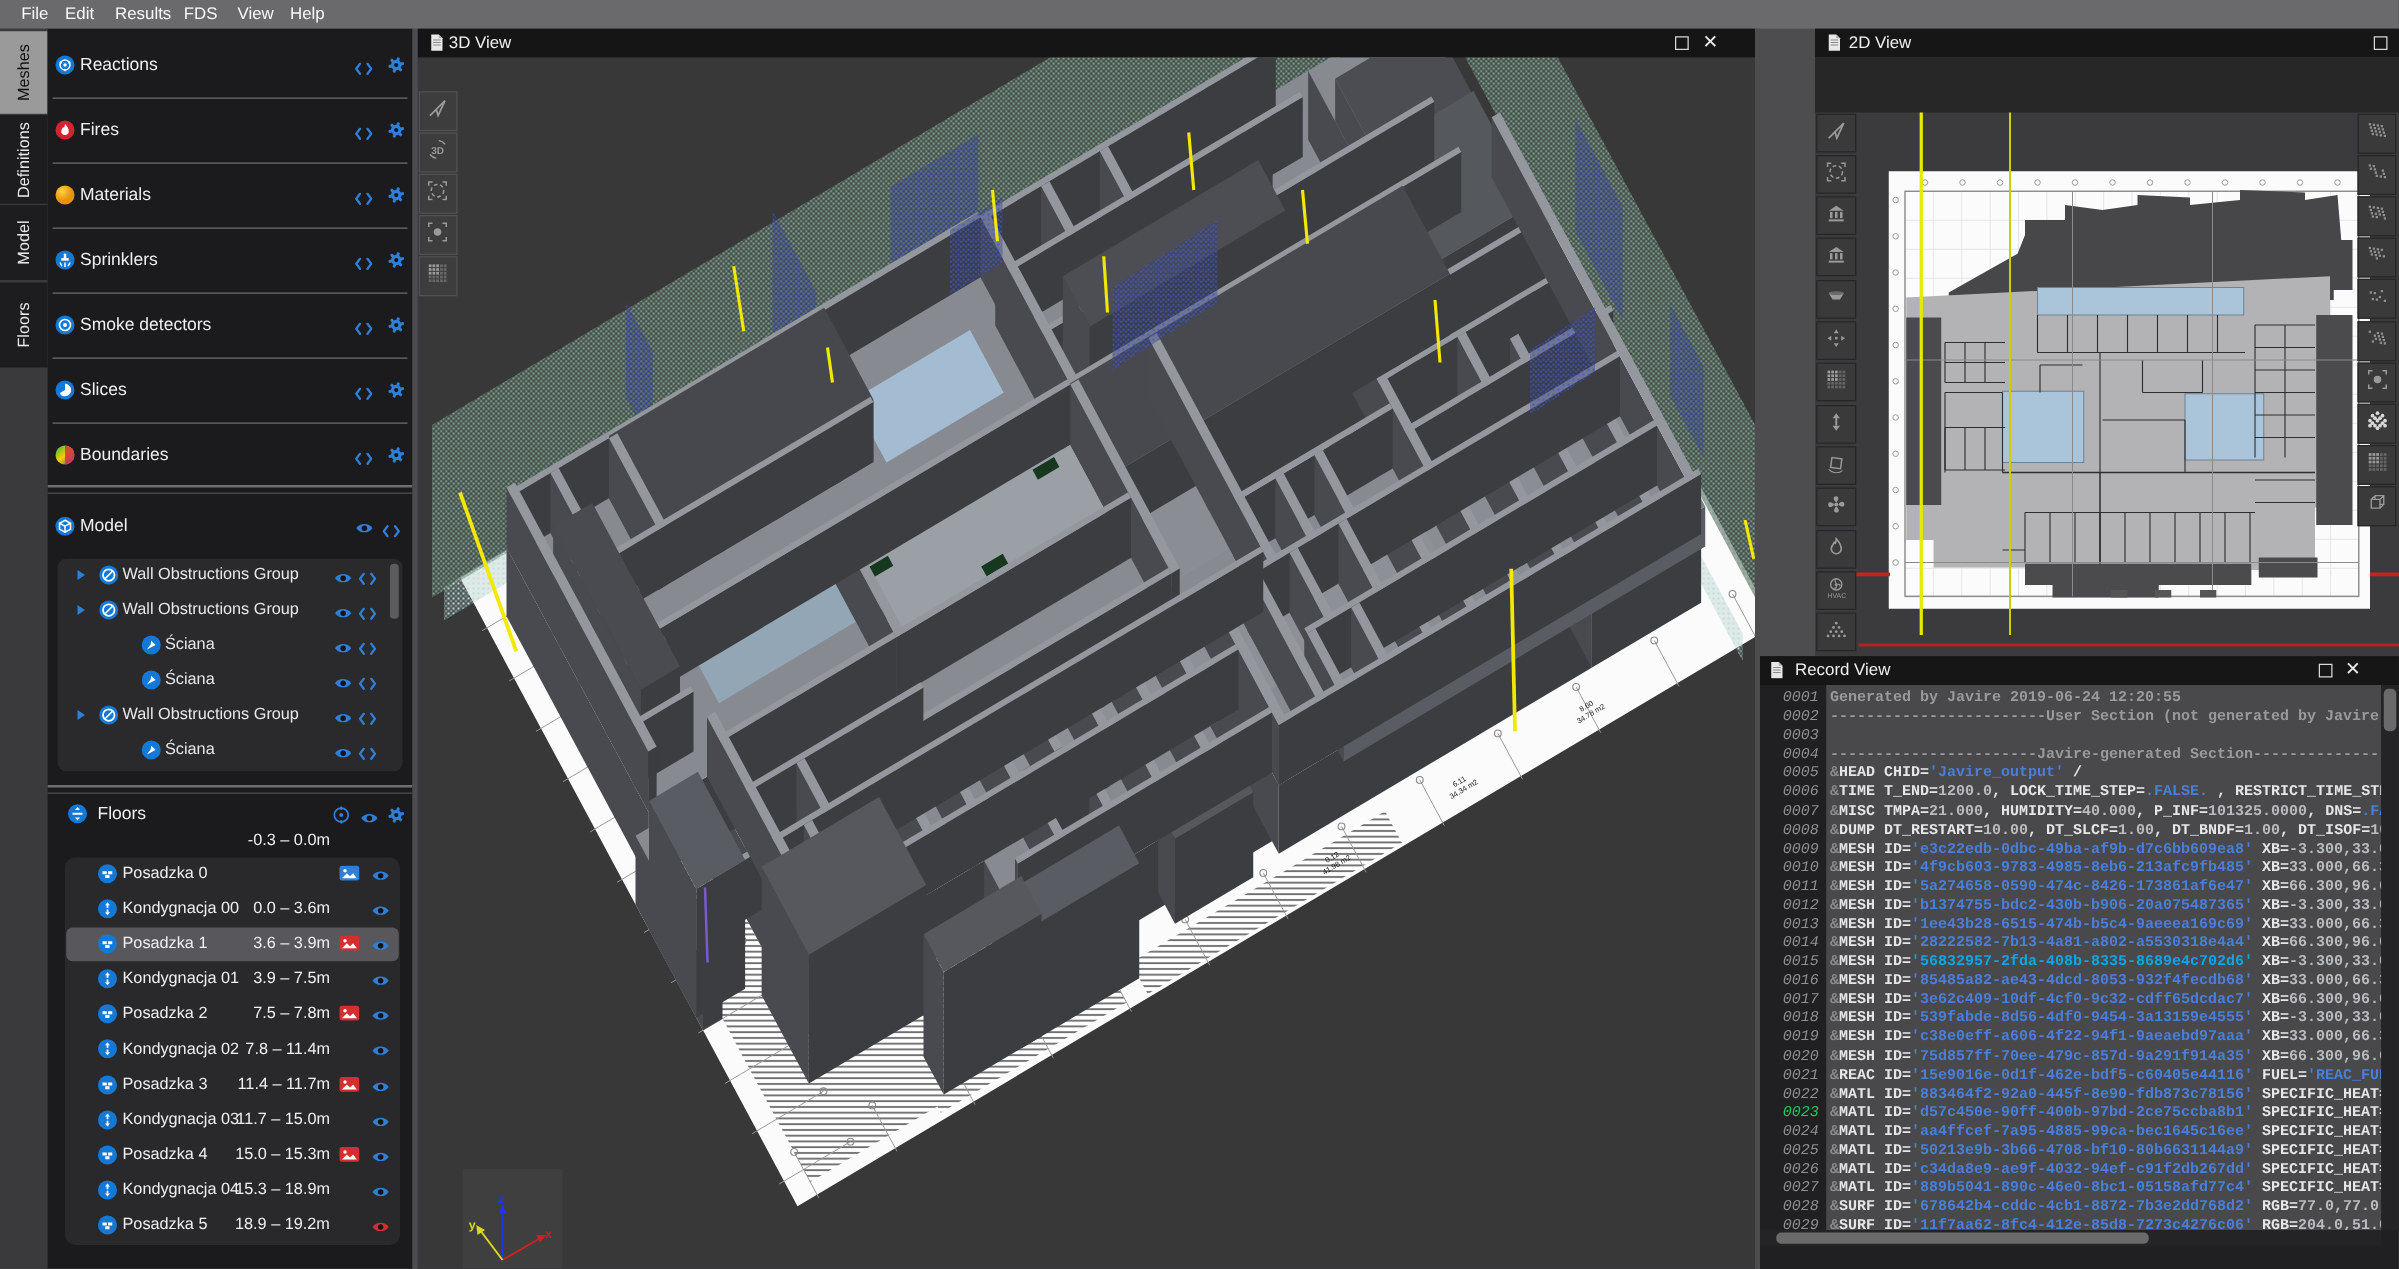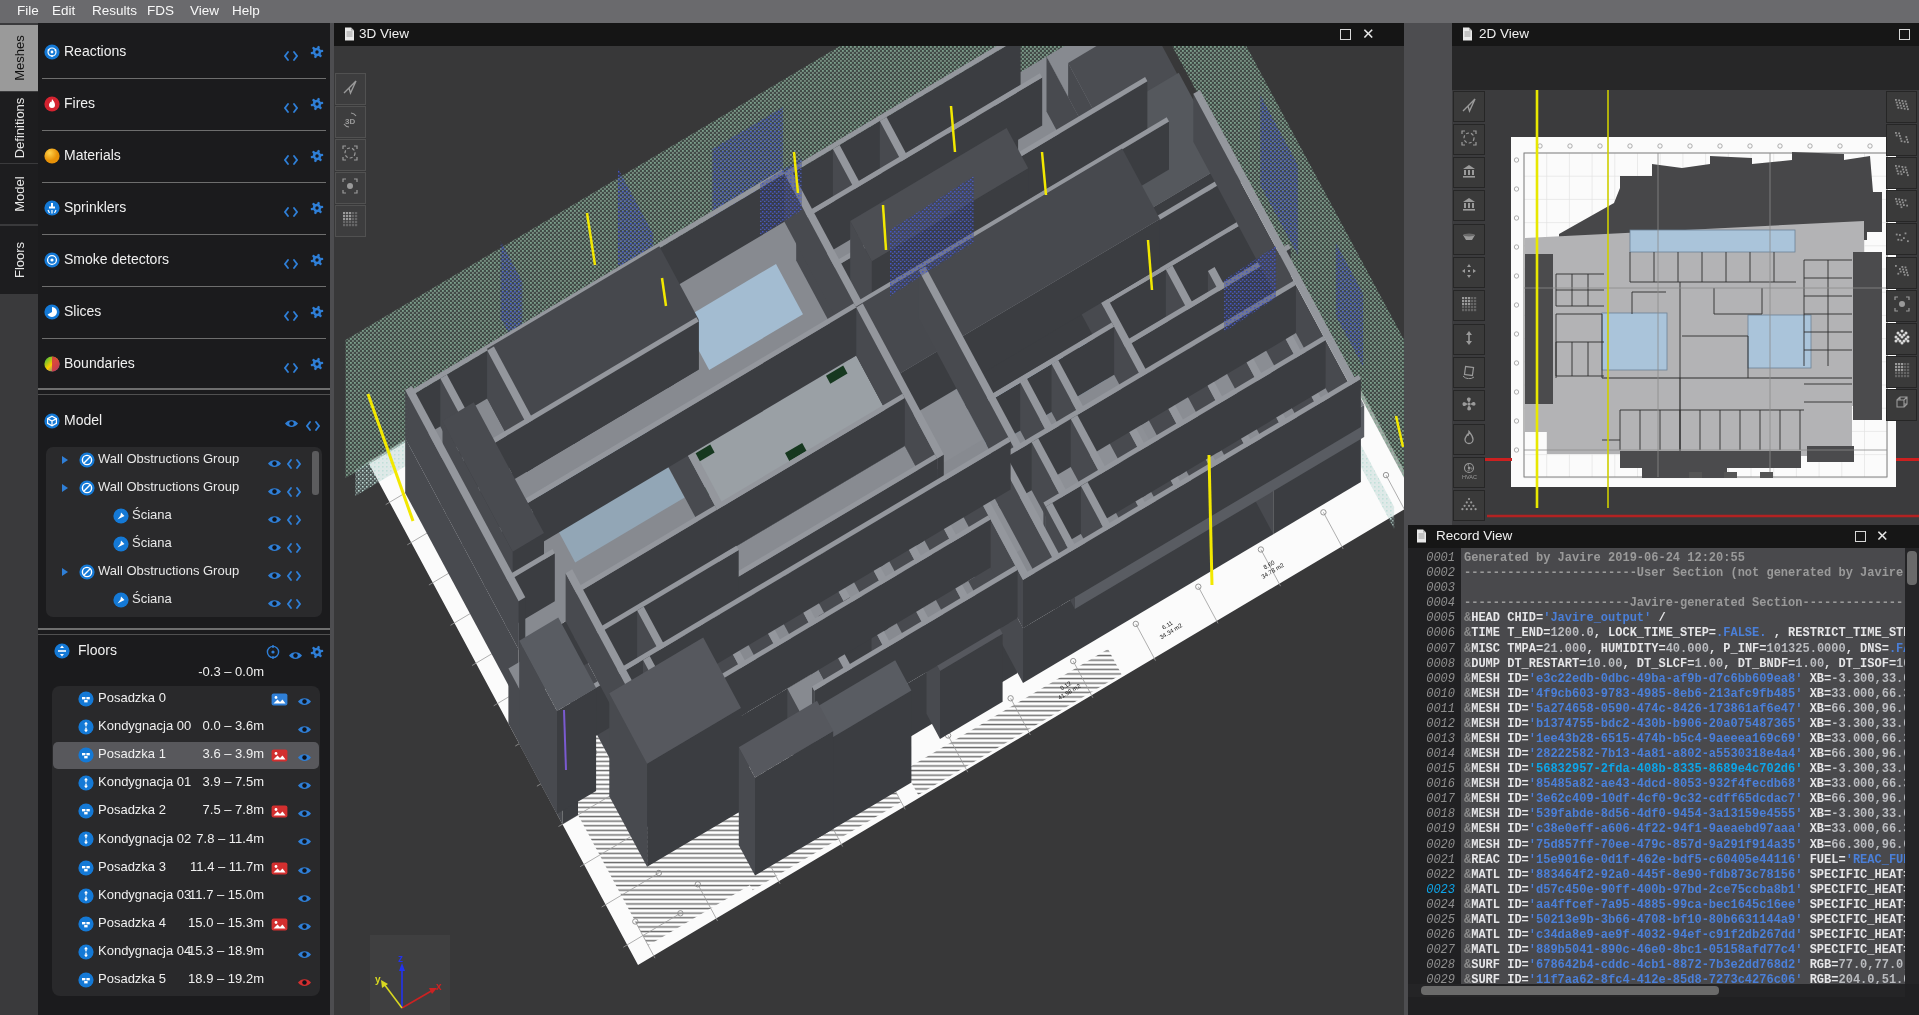--- a/index.html
+++ b/index.html
@@ -458,21 +458,21 @@
         <path d="M1 5.5 C4 1 11 1 14 5.5 C11 10 4 10 1 5.5 Z" fill="#2f7fd7"></path>
         <circle cx="7.5" cy="5.5" r="2.2" fill="#10131a"></circle>
       </svg></div>
     <div style="position:absolute;left:40px;top:949px"><svg width="16" height="16" viewBox="0 0 16 16" style="">
         <circle cx="8" cy="8" r="7.6" fill="#1479d6"></circle>
         <rect x="4" y="6" width="3.4" height="2.4" fill="#fff"></rect>
         <rect x="8.4" y="6" width="3.4" height="2.4" fill="#fff"></rect>
         <rect x="6.2" y="9" width="3.4" height="2.4" fill="#fff"></rect>
       </svg></div>
     <div style="position:absolute;left:60px;top:948px;font-size:13px;color:#f0f0f0;white-space:nowrap">Posadzka 5</div>
-    <div style="position:absolute;left:150px;top:948px;width:76px;text-align:right;font-size:13px;color:#f0f0f0;white-space:nowrap">18.9 – 19.2m</div>
+    <div style="position:absolute;left:150px;top:948px;width:76px;font-size:13px;color:#f0f0f0;white-space:nowrap">18.9 – 19.2m</div>
     <div style="position:absolute;left:259px;top:951px"><svg width="15" height="11" viewBox="0 0 15 11" style="">
         <path d="M1 5.5 C4 1 11 1 14 5.5 C11 10 4 10 1 5.5 Z" fill="#d32f2f"></path>
         <circle cx="7.5" cy="5.5" r="2.2" fill="#10131a"></circle>
       </svg></div>
   </div>
 <div style="position:absolute;left:334px;top:23px;width:1070px;height:992px;background:#383839">
     <div style="position:absolute;left:0;top:0;width:1070px;height:23px;background:#151515">
       <div style="position:absolute;left:10px;top:4px"><svg width="11" height="14" viewBox="0 0 11 14" style="">
           <path d="M1 0.5 H7 L10 3.5 V13.5 H1 Z" fill="#e8e8e8"></path>
           <path d="M7 0.5 L7 3.5 H10 Z" fill="#b0b0b0"></path>
@@ -1309,21 +1309,21 @@
       <div style="position:absolute;right:6px;top:207.0px;font-style:italic;color:#8f8f8f">0013</div>
       <div style="position:absolute;right:6px;top:222.0px;font-style:italic;color:#8f8f8f">0014</div>
       <div style="position:absolute;right:6px;top:237.1px;font-style:italic;color:#8f8f8f">0015</div>
       <div style="position:absolute;right:6px;top:252.2px;font-style:italic;color:#8f8f8f">0016</div>
       <div style="position:absolute;right:6px;top:267.3px;font-style:italic;color:#8f8f8f">0017</div>
       <div style="position:absolute;right:6px;top:282.4px;font-style:italic;color:#8f8f8f">0018</div>
       <div style="position:absolute;right:6px;top:297.4px;font-style:italic;color:#8f8f8f">0019</div>
       <div style="position:absolute;right:6px;top:312.5px;font-style:italic;color:#8f8f8f">0020</div>
       <div style="position:absolute;right:6px;top:327.6px;font-style:italic;color:#8f8f8f">0021</div>
       <div style="position:absolute;right:6px;top:342.7px;font-style:italic;color:#8f8f8f">0022</div>
-      <div style="position:absolute;right:6px;top:357.8px;font-style:italic;color:#0ea5e9">0023</div>
+      <div style="position:absolute;right:6px;top:357.8px;font-style:italic;color:#22c55e">0023</div>
       <div style="position:absolute;right:6px;top:372.8px;font-style:italic;color:#8f8f8f">0024</div>
       <div style="position:absolute;right:6px;top:387.9px;font-style:italic;color:#8f8f8f">0025</div>
       <div style="position:absolute;right:6px;top:403.0px;font-style:italic;color:#8f8f8f">0026</div>
       <div style="position:absolute;right:6px;top:418.1px;font-style:italic;color:#8f8f8f">0027</div>
       <div style="position:absolute;right:6px;top:433.2px;font-style:italic;color:#8f8f8f">0028</div>
       <div style="position:absolute;right:6px;top:448.2px;font-style:italic;color:#8f8f8f">0029</div>
     </div>
     <div style="position:absolute;left:53px;top:0;width:444px;height:459px;overflow:hidden;font-family:'Liberation Mono',monospace;font-size:12px;font-weight:bold">
       <div style="position:absolute;left:3px;top:26.0px;white-space:pre"><span style="color:#9a9a9a">Generated by Javire 2019-06-24 12:20:55</span></div>
       <div style="position:absolute;left:3px;top:41.1px;white-space:pre"><span style="color:#9a9a9a">------------------------User Section (not generated by Javire)-</span></div>

